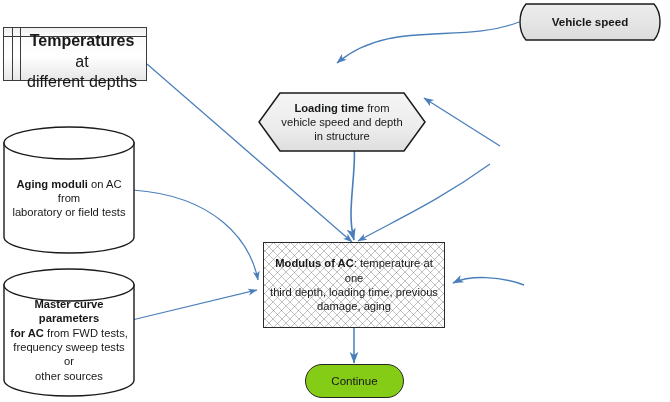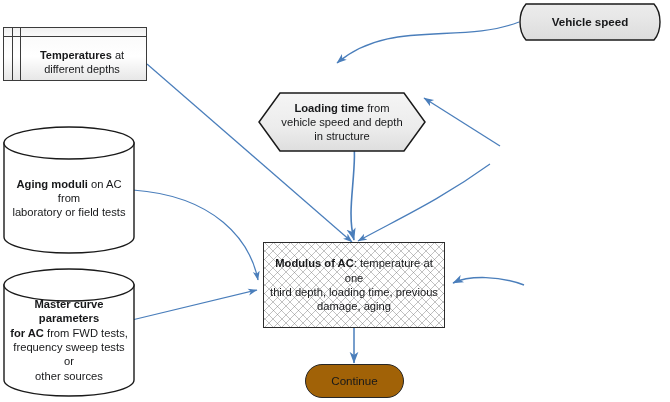--- a/index.html
+++ b/index.html
@@ -78,21 +78,21 @@
     border: 1.5px solid #2b2b2b;
     background-color: #ffffff;
     background-image:
       repeating-linear-gradient(45deg, rgba(110,110,110,.42) 0 0.7px, rgba(0,0,0,0) 0.7px 6px),
       repeating-linear-gradient(-45deg, rgba(110,110,110,.42) 0 0.7px, rgba(0,0,0,0) 0.7px 6px);
   }
   .hatchbox .label { background: transparent; }
 
   
   .pill {
-    background: #a16207;
+    background: #84cc16;
     border: 1.4px solid #262626;
     border-radius: 999px;
   }
 </style>
 </head>
 <body>
 
 <div id="canvas">
 
   <svg id="wires" viewBox="0 0 670 402" xmlns="http://www.w3.org/2000/svg">
@@ -118,21 +118,21 @@
 
     <path d="M 524 285 C 500 276 470 275 453 283" fill="none" stroke="#4a7ebb" stroke-width="1.4" marker-end="url(#ah)"></path>
 
     <path d="M 354 328 L 354 363" fill="none" stroke="#4a7ebb" stroke-width="1.5" marker-end="url(#ah)"></path>
   </svg>
 
   <div class="node stack" style="left:3px; top:27px; width:144px; height:54px;">
     <div class="vline" style="left:8px;"></div>
     <div class="vline" style="left:16px;"></div>
     <div class="hline" style="top:8px;"></div>
-    <div class="label" style="font-size:11px; padding-left:20px; padding-top:16px;">
+    <div class="label" style="font-size:16px; padding-left:20px; padding-top:16px;">
       <div><span class="lead">Temperatures</span><span> at
 different depths</span></div>
     </div>
   </div>
 
   <div class="node cyl" style="left:3px; top:126px; width:132px; height:128px;">
     <svg width="132" height="128" viewBox="0 0 132 128" xmlns="http://www.w3.org/2000/svg">
       <path d="M1,17 L1,111 A65,16 0 0 0 131,111 L131,17 Z" fill="#ffffff" stroke="#1a1a1a" stroke-width="1.4"></path>
       <ellipse cx="66" cy="17" rx="65" ry="16" fill="#ffffff" stroke="#1a1a1a" stroke-width="1.4"></ellipse>
     </svg>

